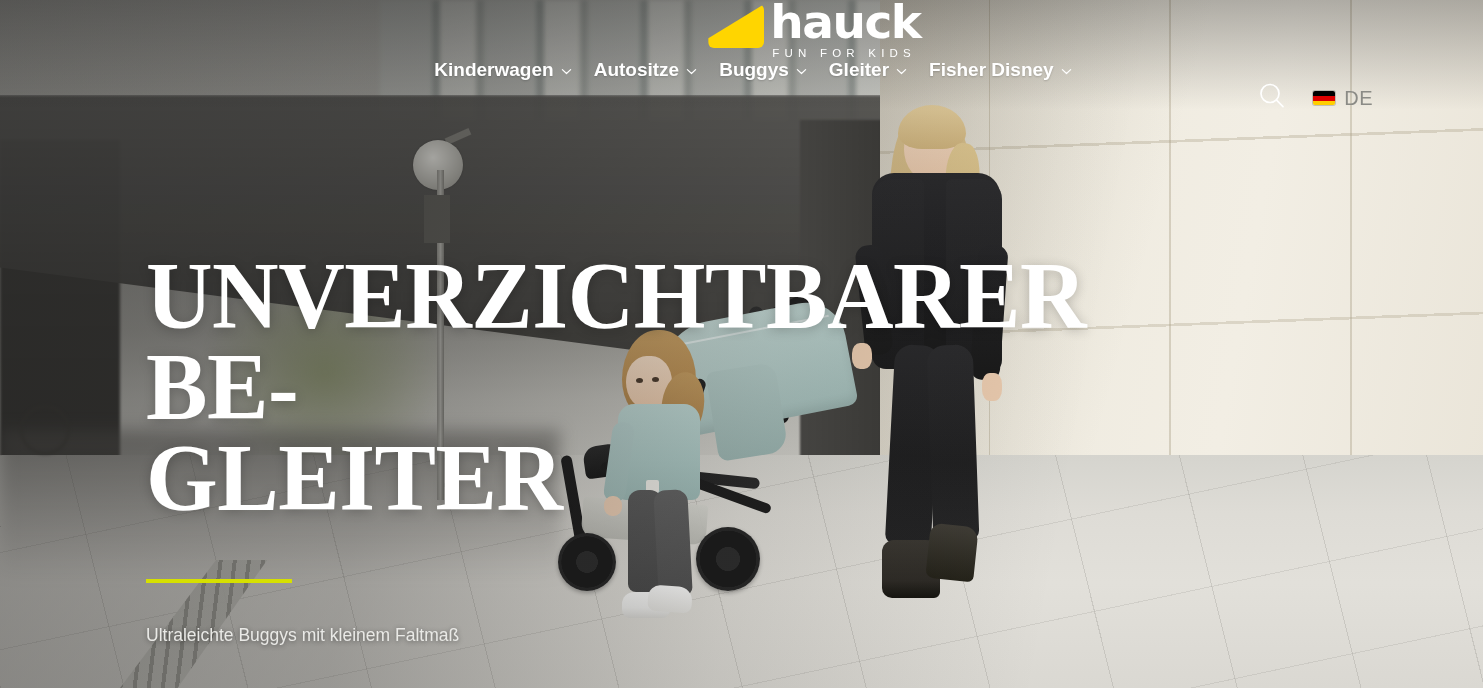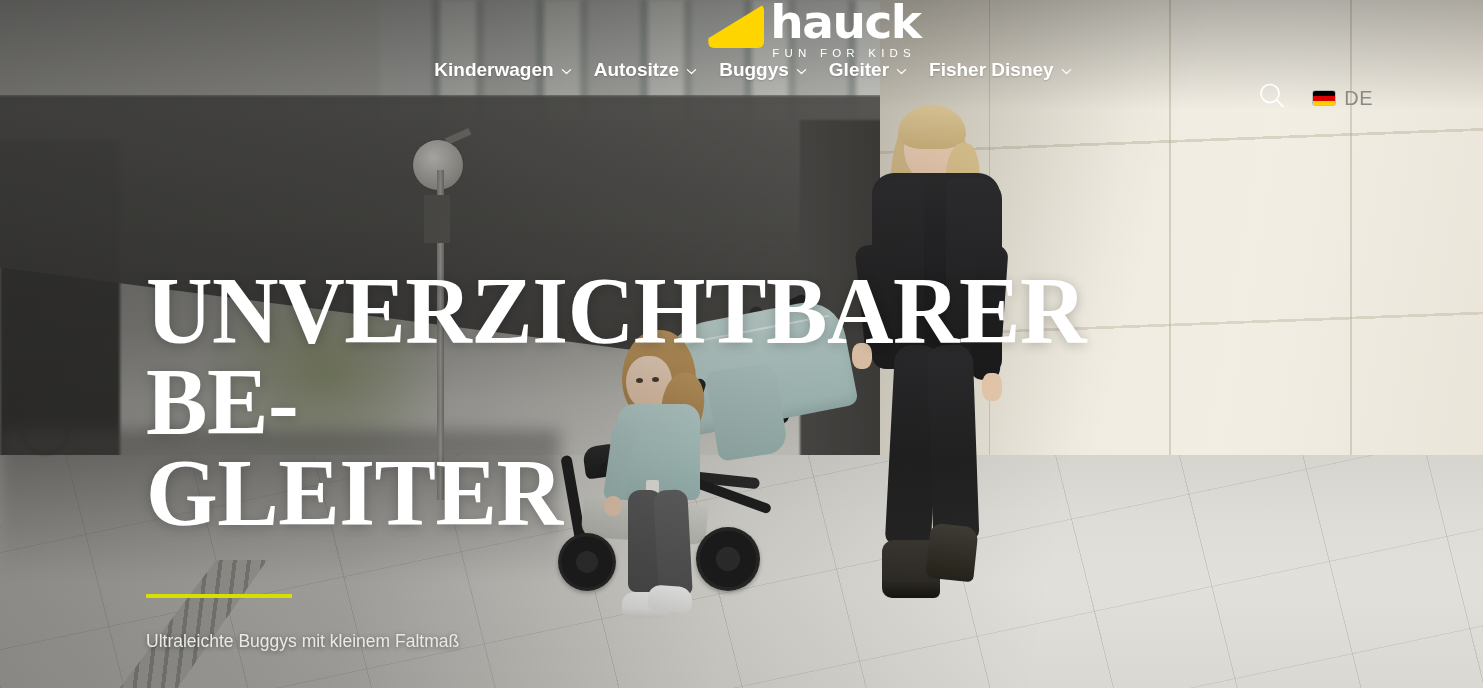--- a/index.html
+++ b/index.html
@@ -455,41 +455,41 @@
   .flag .b{ background:#000; }
   .flag .r{ background:#dd0000; }
   .flag .g{ background:#ffce00; }
   .lang-code{
     color:#8b8b86; font-size:20px; letter-spacing:.5px;
     font-family:"Liberation Sans", sans-serif;
   }
 
   
   .hero{
-    position:absolute; left:146px; top:265px; width:960px; z-index:15;
+    position:absolute; left:146px; top:250px; width:960px; z-index:15;
   }
   .hero-title{
     color:#fff;
     font-family:"Liberation Serif", "DejaVu Serif", serif;
     font-size:96px;
     line-height:.95;
     font-weight:700;
     letter-spacing:-0.5px;
     text-transform:uppercase;
     transform:scaleX(.96);
     transform-origin:left center;
     white-space:pre-line;
     text-shadow:0 2px 12px rgba(0,0,0,.22);
   }
   .hero-rule{
     width:146px; height:4px; background:#d6e000;
     margin-top:55px;
   }
   .hero-sub{
-    margin-top:33px;
+    margin-top:42px;
     color:#e9e9e6; font-size:17.5px; font-weight:400;
     text-shadow:0 1px 5px rgba(0,0,0,.45);
     font-family:"Liberation Sans", sans-serif;
   }
 </style>
 </head>
 <body>
 
 <div class="stage">
 

